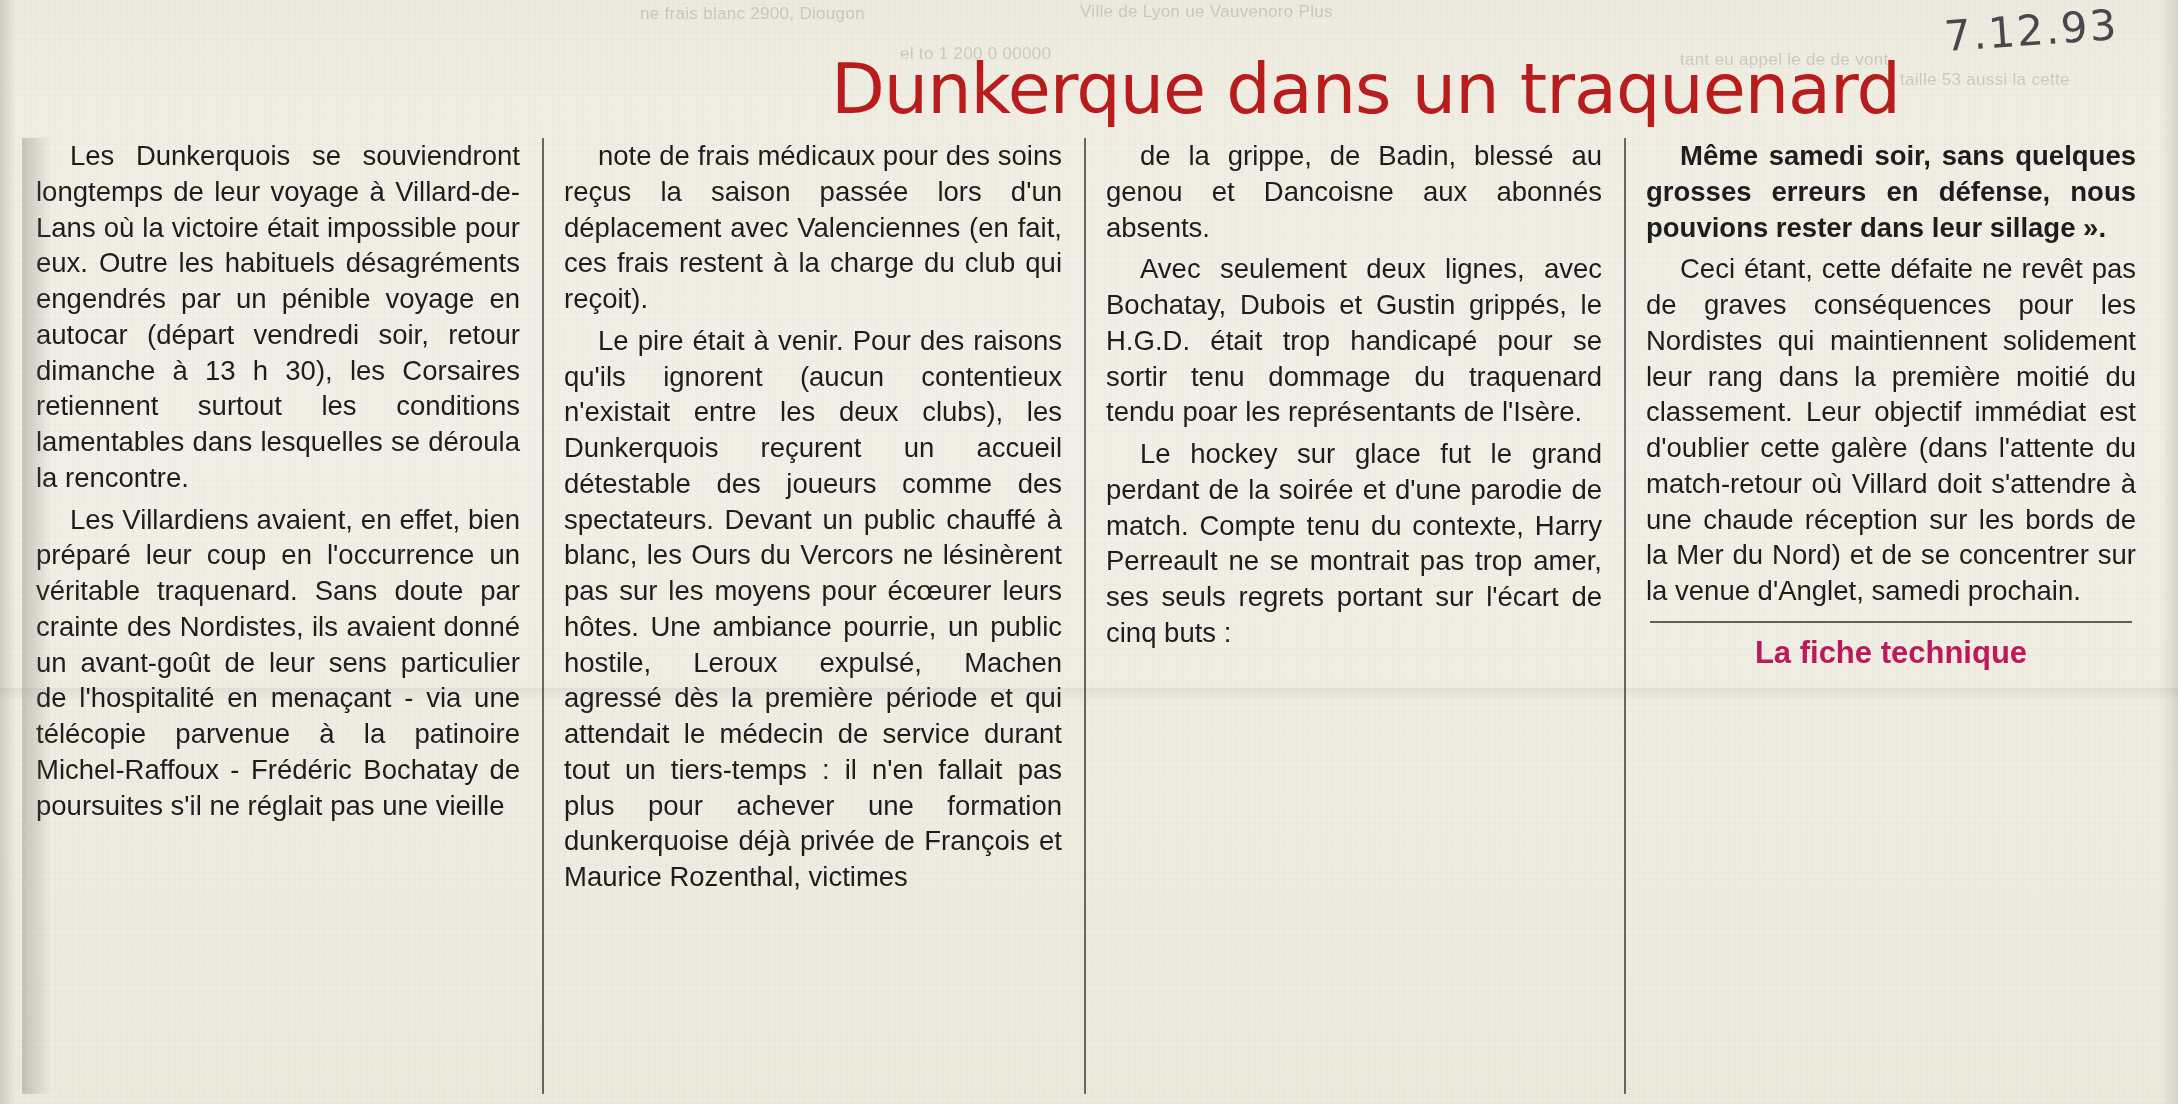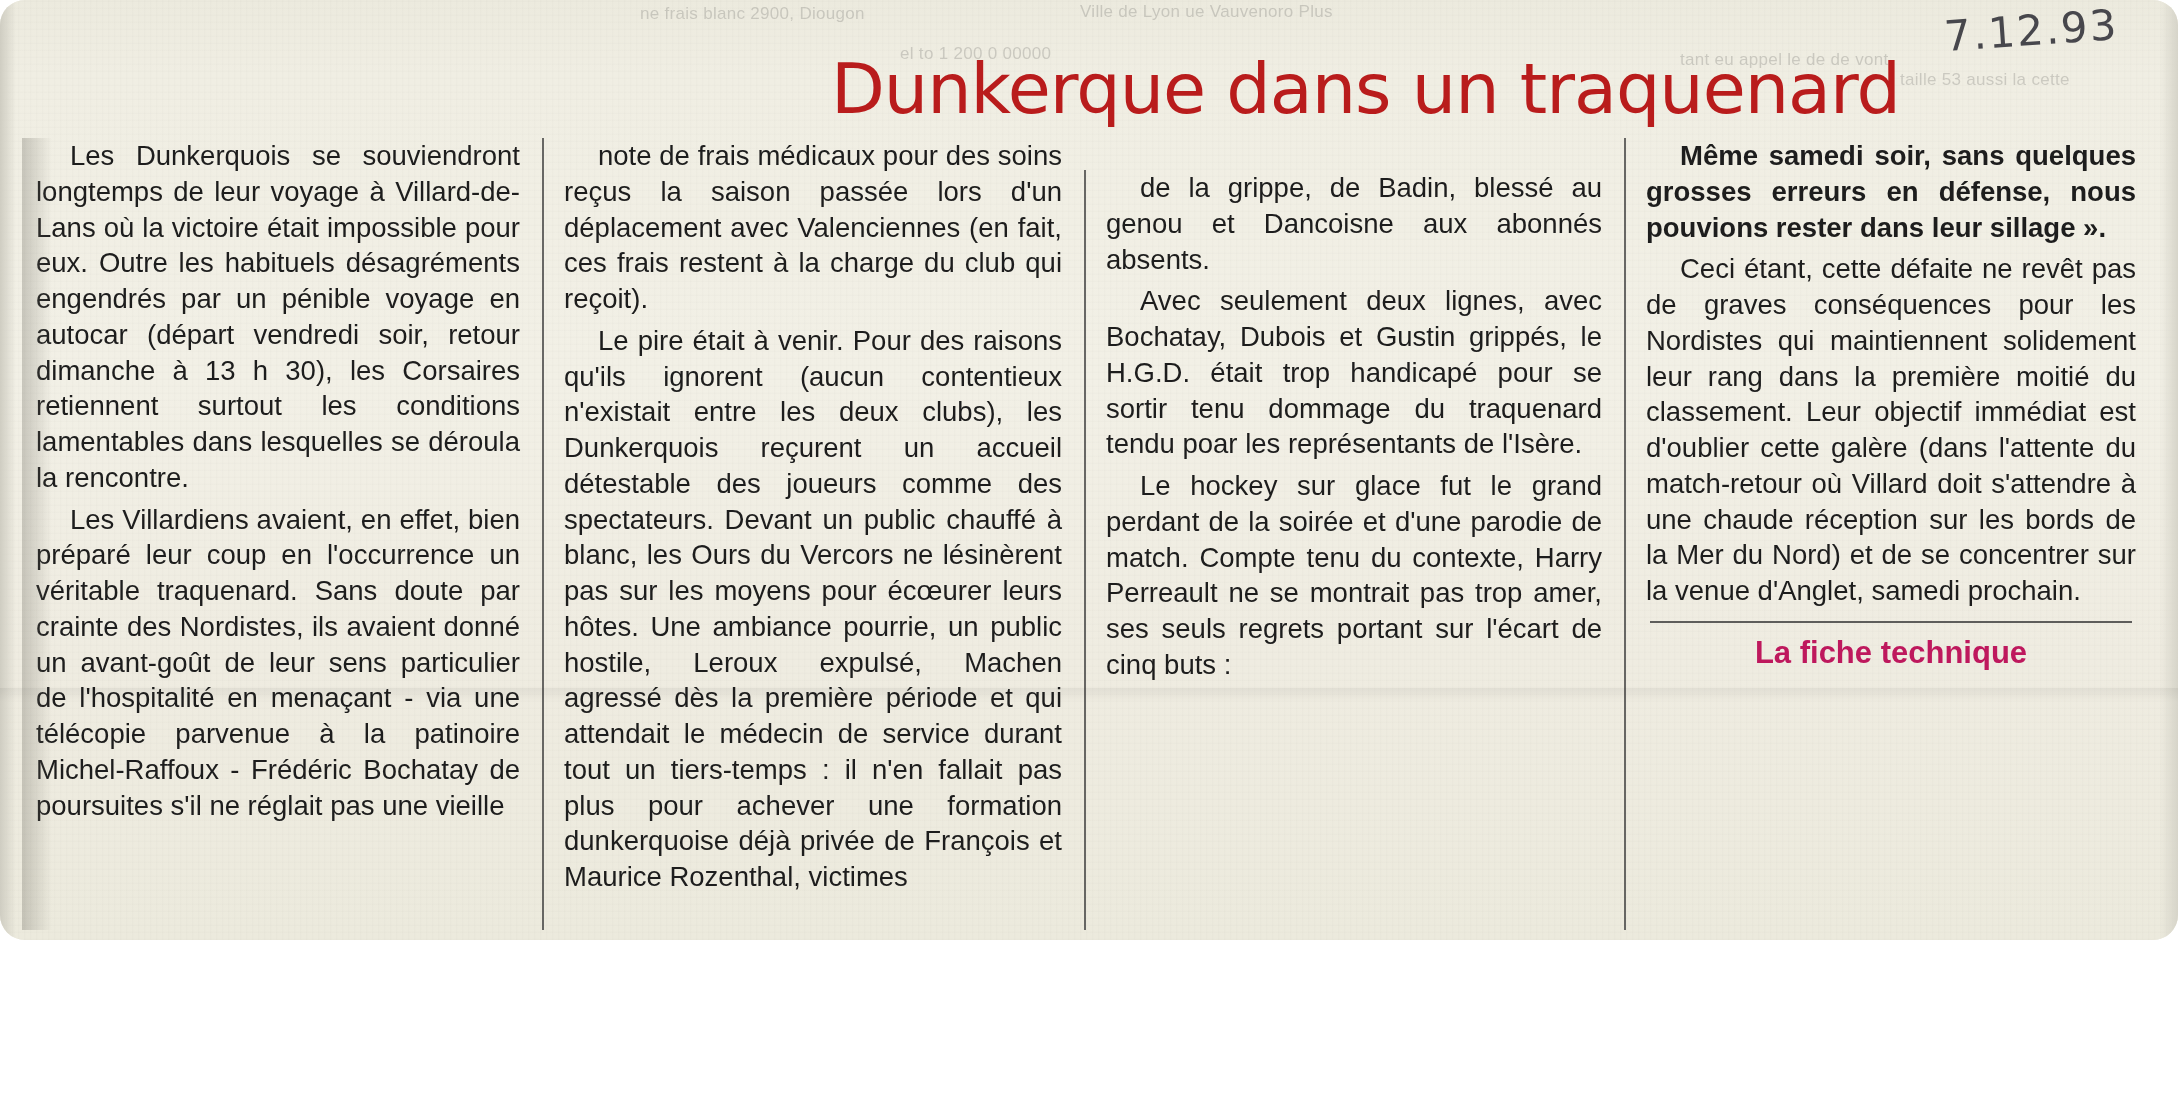--- a/index.html
+++ b/index.html
@@ -6,24 +6,23 @@
     margin: 0;
     padding: 0;
     background: #ffffff;
   }
   body {
     font-family: "Liberation Sans", sans-serif;
   }
   .page {
     position: relative;
     width: 2178px;
-    height: 940px;
+    height: 1104px;
     overflow: hidden;
     background: #f3f0e7;
-    border-radius: 25px;
   }
   
   .paper {
     position: absolute;
     inset: 0;
     background:
       linear-gradient(to bottom, #eceade 0%, #f0eee3 8%, #f2f0e6 40%, #efece1 70%, #eceadd 100%);
   }
   .paper::after {
     content: "";
@@ -106,21 +105,21 @@
     display: flex;
     gap: 0;
   }
   .col {
     position: relative;
     padding: 0 22px;
     box-sizing: border-box;
   }
   .col.c1 { width: 520px; padding-left: 14px; }
   .col.c2 { width: 542px; }
-  .col.c3 { width: 540px; margin-top: 32px; }
+  .col.c3 { width: 540px; }
   .col.c4 { width: 534px; }
 
   .rule {
     position: absolute;
     top: 0;
     bottom: 0;
     width: 2px;
     background: #3a3a3a;
     opacity: .75;
   }

